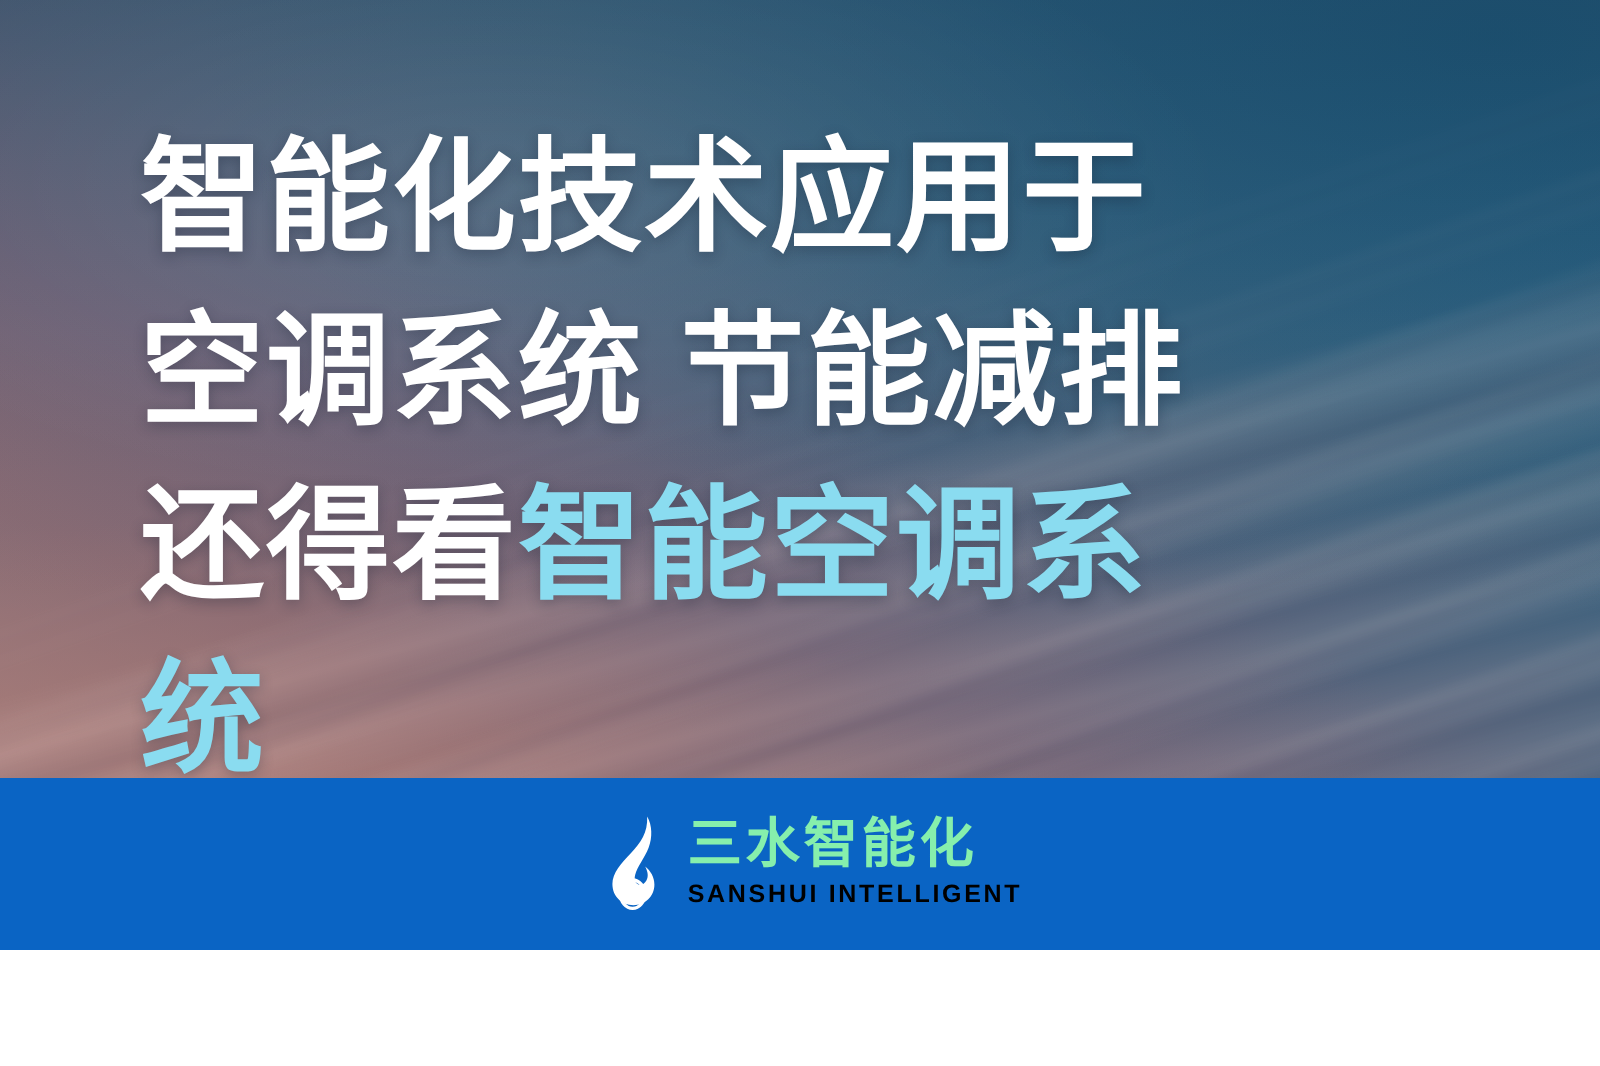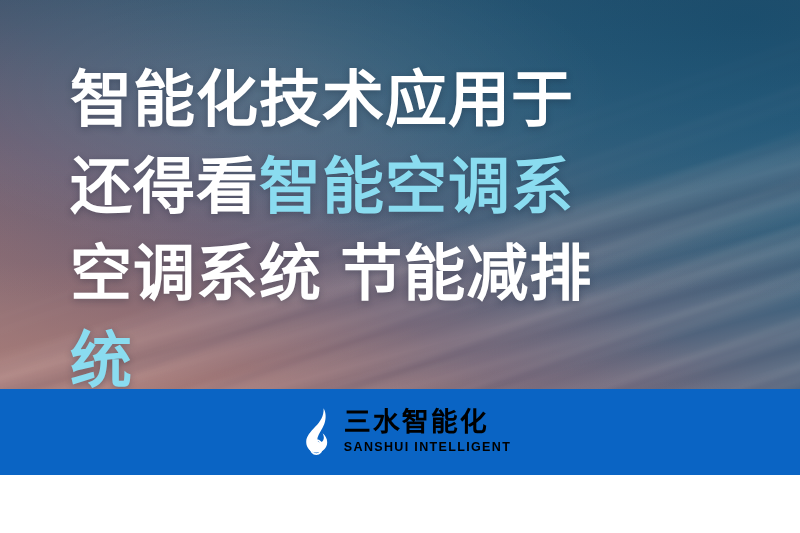--- a/index.html
+++ b/index.html
@@ -154,21 +154,21 @@
   .logo-mark {
     width: 34px;
     height: 50px;
     flex: 0 0 auto;
     display: block;
   }
   .logo-text { display: flex; flex-direction: column; align-items: flex-start; }
   .logo-cn {
     font-size: 27px;
     font-weight: 700;
-    color: #000000;
+    color: #86efac;
     letter-spacing: 2px;
     line-height: 1.08;
   }
   .logo-en {
     font-size: 12.5px;
     font-weight: 700;
     color: #000000;
     letter-spacing: 1.35px;
     line-height: 1.5;
     margin-top: 1px;
@@ -184,24 +184,24 @@
   <div class="sky-cool"></div>
   <div class="clouds"></div>
   <div class="clouds2"></div>
   <div class="sky-haze"></div>
 
   <div class="headline">
     <div class="hl-line">
       <span>智能化技术应用于</span><span class="hl-accent"></span>
     </div>
     <div class="hl-line">
+      <span>空调系统 节能减排</span><span class="hl-accent"></span>
+    </div>
+    <div class="hl-line">
       <span>还得看</span><span class="hl-accent">智能空调系</span>
-    </div>
-    <div class="hl-line">
-      <span>空调系统 节能减排</span><span class="hl-accent"></span>
     </div>
     <div class="hl-line">
       <span></span><span class="hl-accent">统</span>
     </div>
   </div>
 
   <div class="footer">
     <div class="logo">
       <svg class="logo-mark" viewBox="0 0 34 50" aria-hidden="true">
         <path d="M22.6 1.2

